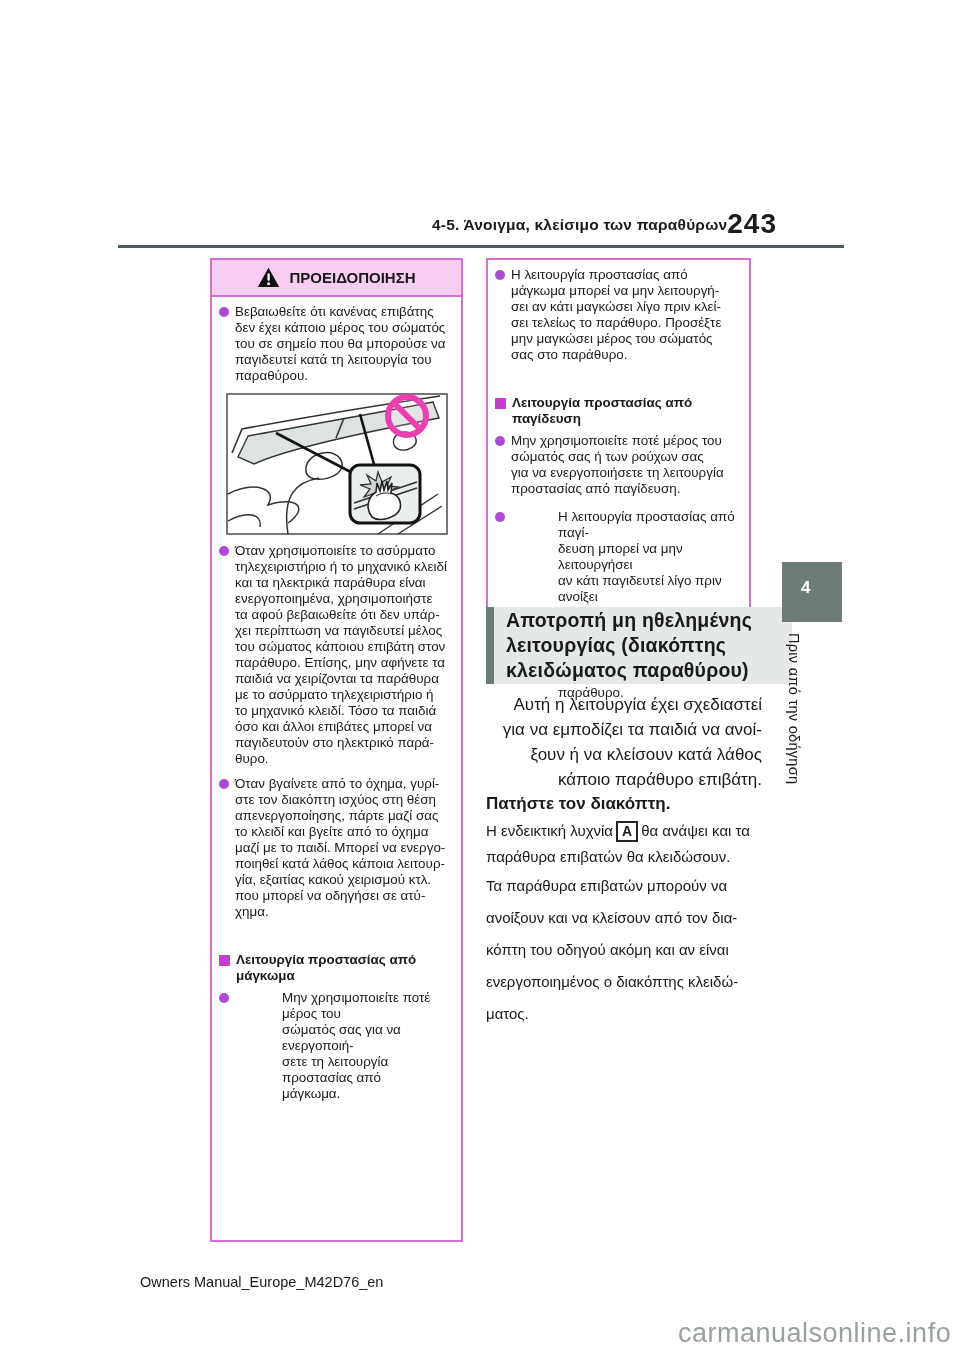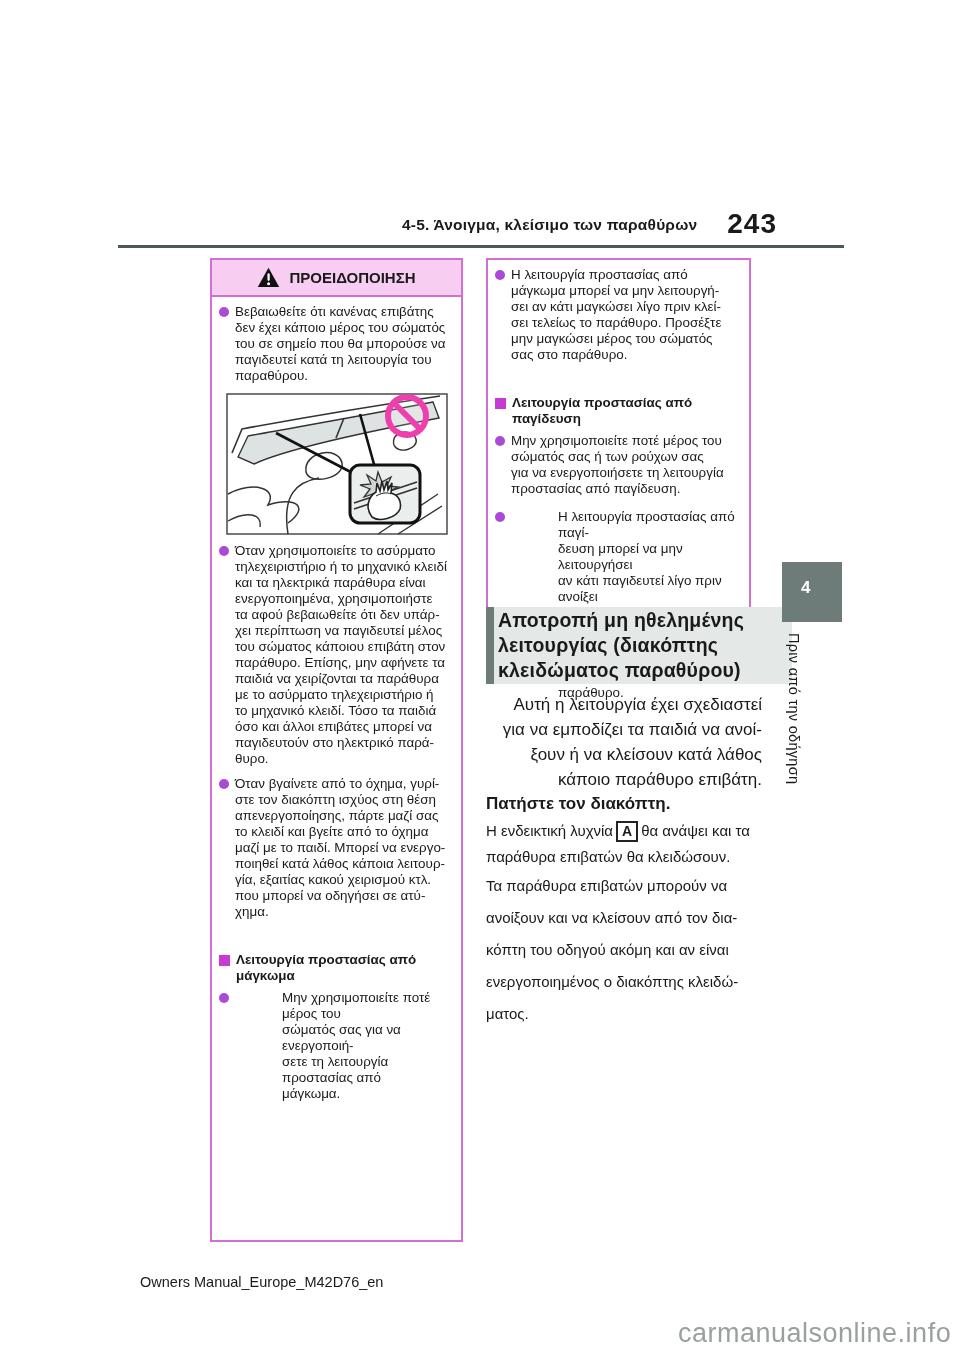--- a/index.html
+++ b/index.html
@@ -3,21 +3,21 @@
 <meta charset="utf-8">
 <style>
   html,body{margin:0;padding:0;}
   body{
     width:960px;height:1358px;position:relative;background:#ffffff;
     font-family:"Liberation Sans", sans-serif;color:#1a1a1a;overflow:hidden;
   }
   
   .header-row{
     position:absolute;left:118px;top:210px;width:659px;
-    display:flex;justify-content:flex-end;align-items:flex-end;gap:30px;
+    display:flex;justify-content:flex-end;align-items:flex-end;
   }
   .section-title{font-size:15.5px;font-weight:bold;padding-bottom:4px;letter-spacing:0.2px;}
   .page-number{font-size:28px;font-weight:bold;letter-spacing:1px;line-height:1;}
   .header-rule{position:absolute;left:118px;top:245px;width:726px;height:3px;background:var(--rule,#4d585a);}
 
   
   .warn-box{
     position:absolute;border:2px solid var(--warning-border,#d36fd3);
     box-sizing:border-box;background:#fff;
   }
@@ -44,21 +44,21 @@
   .w-sub .stxt{white-space:pre-line;}
   .illus-wrap{width:222px;margin:4px auto 8px auto;}
   .w-bullet.last{margin-bottom:0;gap:47px;}
 
   
   .sec-heading{
     position:absolute;left:486px;top:607px;width:306px;height:77px;
     background:var(--section-heading-bg,#e4e8e7);
     border-left:8px solid var(--chapter-tab-bg,#6e7c79);
     box-sizing:border-box;display:flex;align-items:center;
-    padding-left:4px;font-size:19.5px;font-weight:bold;line-height:25px;
+    padding-left:12px;font-size:19.5px;font-weight:bold;line-height:25px;
     white-space:pre-line;letter-spacing:0.2px;
   }
   .body-par{position:absolute;left:486px;white-space:pre-line;}
   .par-lead{width:276px;font-size:17px;line-height:25px;}
   .p1{top:692px;text-align:right;}
   .p2{top:791px;font-weight:bold;}
   .par-note{width:282px;font-size:15px;line-height:32px;}
   .p3{top:818px;line-height:26px;white-space:normal;}
   .p3 .seg{white-space:pre-line;}
   .ind-box{

